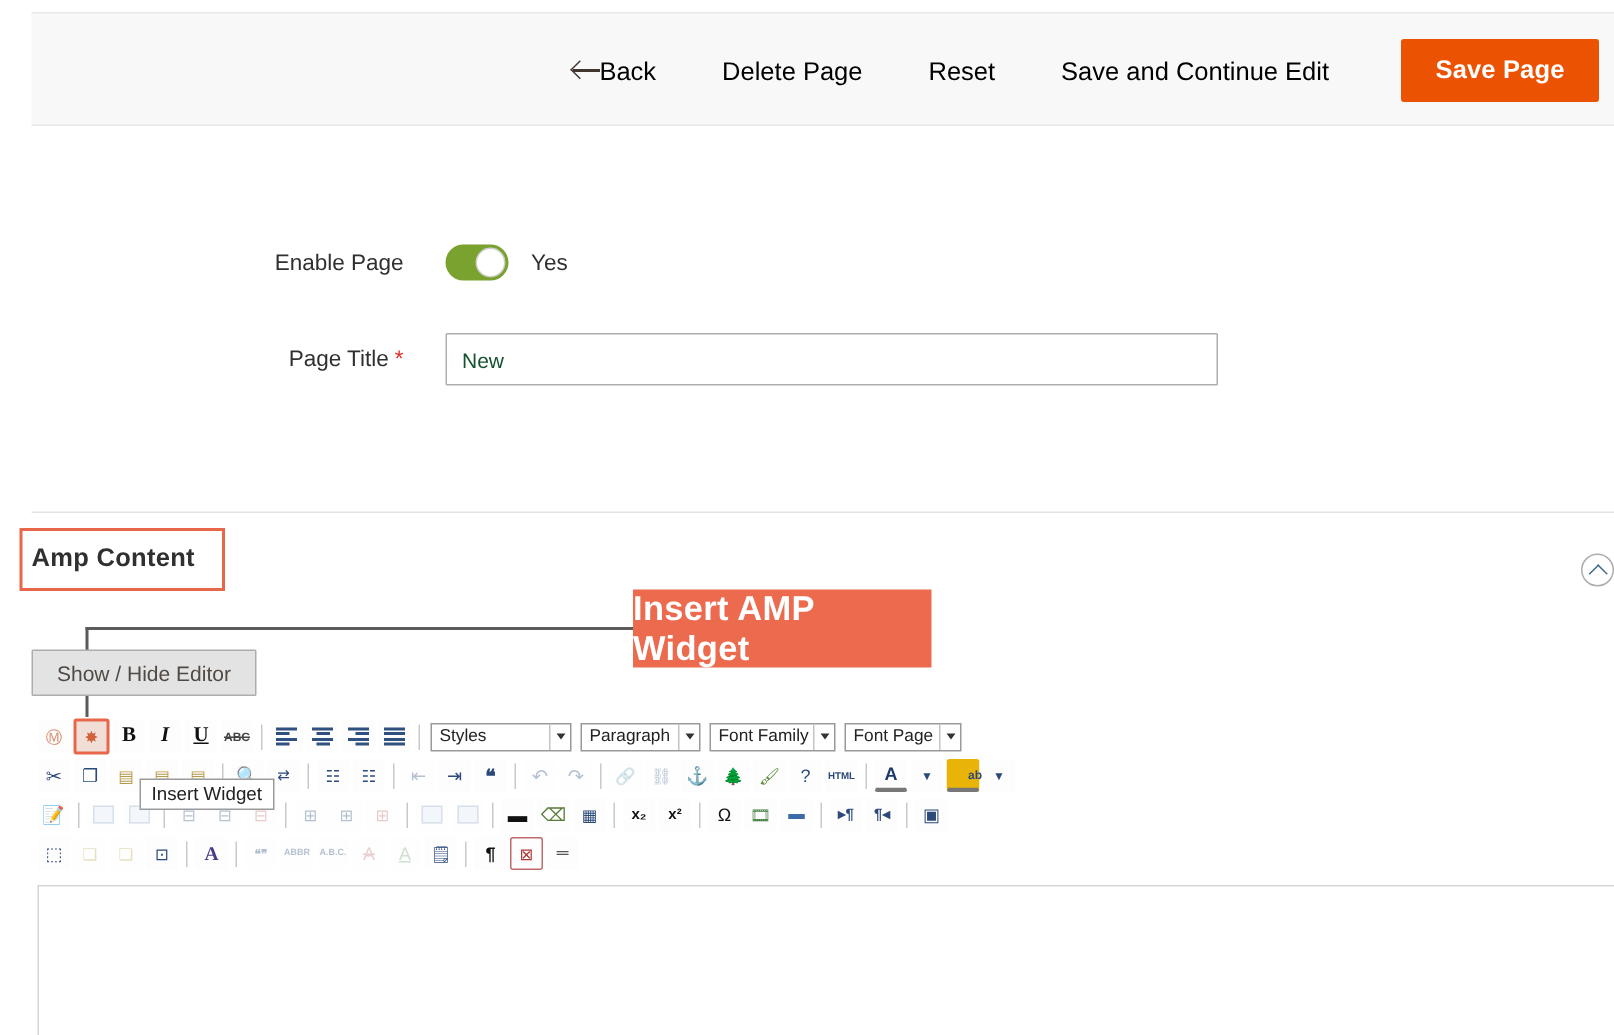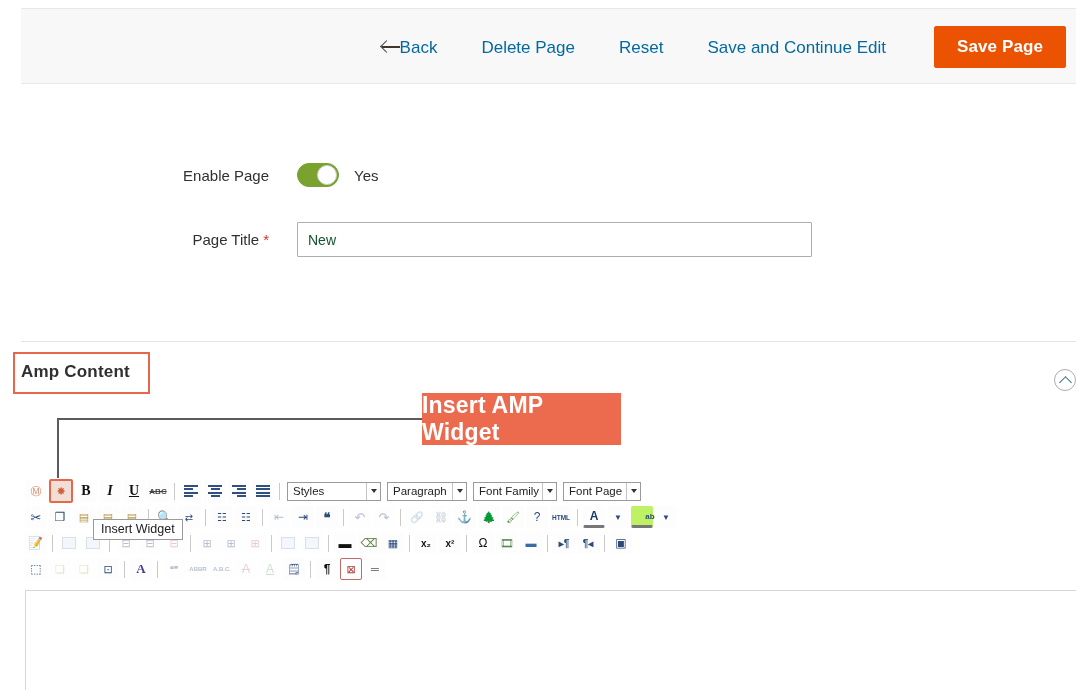--- a/index.html
+++ b/index.html
@@ -19,21 +19,21 @@
     width: 1055px; height: 76px;
     background: #f8f8f8;
     border-top: 1px solid #e8e8e8;
     border-bottom: 1px solid #e8e8e8;
   }
   .actions-inner {
     position: absolute; right: 10px; top: 0;
     height: 76px; display: flex; align-items: center; gap: 0;
   }
   .act {
-    font-size: 17px; color: #0369a1; font-weight: 400;
+    font-size: 17px; color: #000000; font-weight: 400;
     padding: 0 22px; line-height: 1; white-space: nowrap;
     display: flex; align-items: center; cursor: pointer;
   }
   .act.back { font-weight: 400; }
   .arrow-left {
     display: inline-block; width: 18px; height: 14px; position: relative;
   }
   .arrow-left:before {
     content: ""; position: absolute; left: 0; top: 6px;
     width: 18px; height: 1.6px; background: #41362f;
@@ -237,20 +237,21 @@
   <div class="section" style="top:362px;">
     <span class="section-title">Amp Content</span>
     <span class="chev-btn up" style="top:7px;"></span>
   </div>
   <div class="highlight-box" style="left:13px; top:352px; width:137px; height:42px;"></div>
 
   <div class="lead-h"></div>
   <div class="lead-v"></div>
   <div class="callout">Insert AMP Widget</div>
 
+  <div class="sh-btn">Show / Hide Editor</div>
 
   <div class="editor">
 
     <div class="tb-row">
       <div class="tb-btn" style="color:#d78a6a;">Ⓜ</div>
       <div class="tb-btn sel" style="color:#d2603a;">✸</div>
       <div class="tb-btn" style="color:#111;font-weight:700;font-family:'Liberation Serif',serif;font-size:14px;">B</div>
       <div class="tb-btn" style="color:#111;font-style:italic;font-weight:700;font-family:'Liberation Serif',serif;font-size:14px;">I</div>
       <div class="tb-btn" style="color:#111;font-weight:700;text-decoration:underline;font-family:'Liberation Serif',serif;font-size:14px;">U</div>
       <div class="tb-btn" style="color:#444;font-size:8px;font-weight:700;text-decoration:line-through;">ABC</div>
@@ -330,21 +331,21 @@
       <div class="tb-btn ghost" style="font-size:11px;">🔗</div>
       <div class="tb-btn ghost" style="font-size:11px;">⛓</div>
       <div class="tb-btn" style="font-size:12px;">⚓</div>
       <div class="tb-btn" style="font-size:11px;color:#3c7a3c;">🌲</div>
       <div class="tb-btn" style="font-size:11px;color:#5a8a3a;">🖌</div>
       <div class="tb-btn" style="font-size:12px;">?</div>
       <div class="tb-btn" style="font-size:6.5px;font-weight:700;">HTML</div>
       <span class="tb-sep"></span>
       <div class="tb-btn" style="font-weight:700;color:#1b3a6b;border-bottom:3px solid #777;font-size:12px;">A</div>
       <div class="tb-btn" style="font-size:8px;">▼</div>
-      <div class="tb-btn" style="font-size:8px;font-weight:700;background:#bef264;border-bottom:3px solid #777;padding-left:16px;">ab</div>
+      <div class="tb-btn" style="font-size:8px;font-weight:700;background:#eab308;border-bottom:3px solid #777;padding-left:16px;">ab</div>
       <div class="tb-btn" style="font-size:8px;">▼</div>
     </div>
 
     <div class="tb-row">
       <div class="tb-btn" style="font-size:12px;">📝</div>
       <span class="tb-sep"></span>
       <div class="tb-btn ghost">
           <span class="sq"></span>
         </div>
       <div class="tb-btn ghost">

